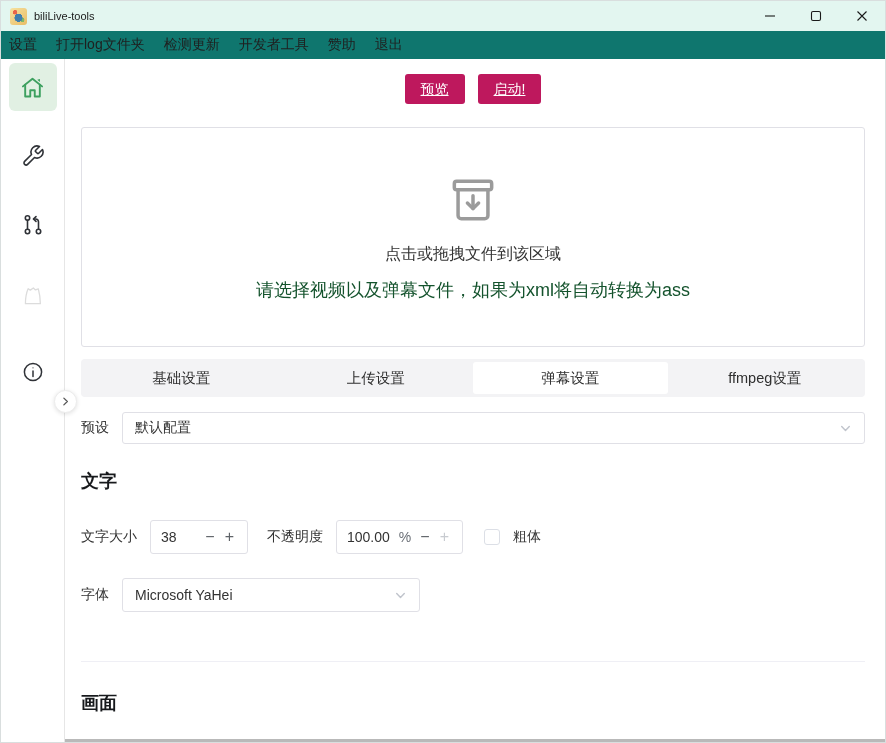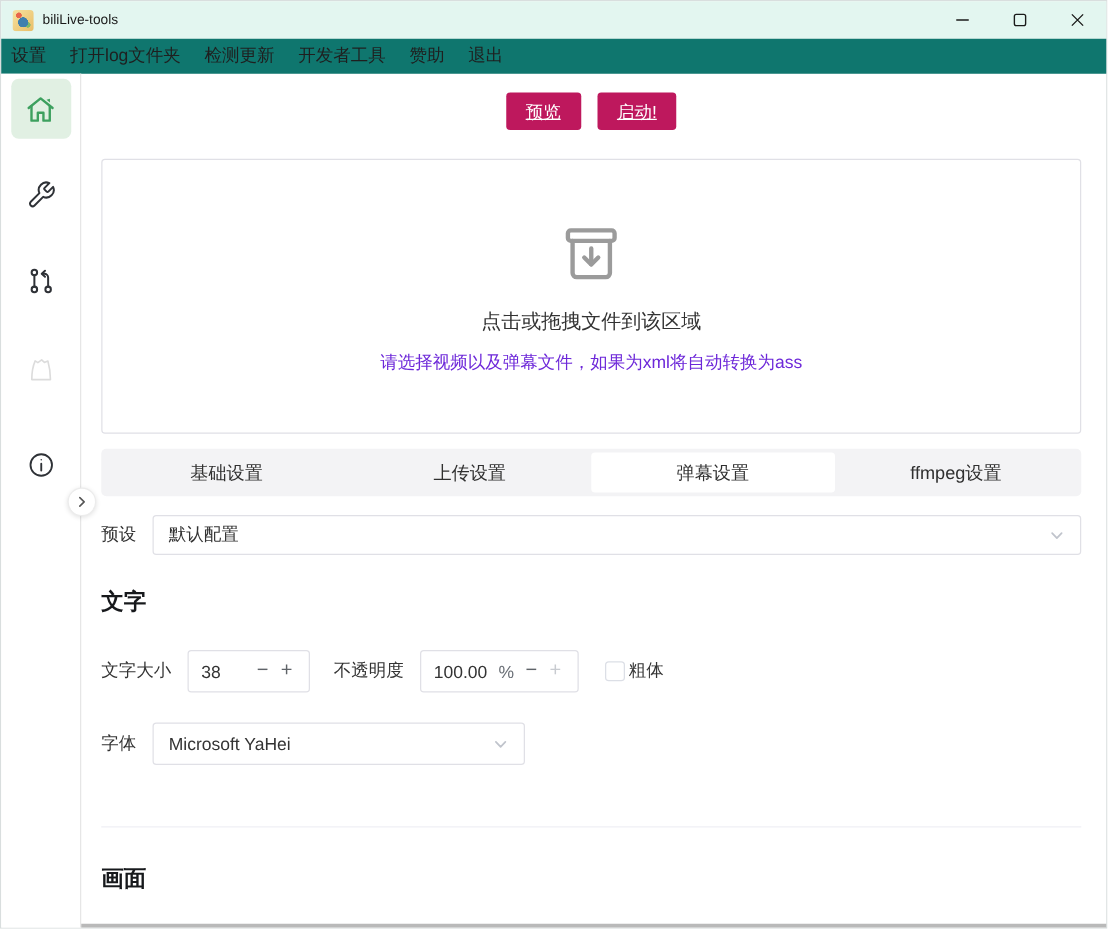--- a/index.html
+++ b/index.html
@@ -42,21 +42,21 @@
 
   .main { flex:1; padding:0 20px 0 16px; position:relative; overflow:hidden; }
 
   .actions { margin-top:15px; display:flex; justify-content:center; gap:13px; }
   .btn-green { background:#be185d; color:#fff; border:none; font-size:14px; line-height:1;
     padding:8px 16px; border-radius:3px; font-family:inherit; cursor:pointer;text-decoration:underline; }
 
   .dropzone { margin-top:23px; height:220px; border:1px solid #e0e0e6; border-radius:3px; background:#fff;
     display:flex; flex-direction:column; align-items:center; justify-content:center; }
   .dz-title { font-size:16px; color:#333; margin-top:16px; }
-  .dz-sub { font-size:14px; color:#6d28d9; margin-top:13px; }
+  .dz-sub { font-size:18px; color:#14532d; margin-top:13px; }
 
   .tabbar { margin-top:12px; height:38px; background:#f3f3f5; border-radius:4px; display:flex; padding:3px; }
   .tab { flex:1; display:flex; align-items:center; justify-content:center; font-size:14.5px; color:#2f2f2f; border-radius:3px; cursor:pointer; }
   .tab.active { background:#fff; }
 
   .row { display:flex; align-items:center; }
   .preset-row { margin-top:15px; gap:13px; }
   .lbl { font-size:14px; color:#333; white-space:nowrap; }
   .select { height:32px; border:1px solid #e0e0e6; border-radius:3px; background:#fff;
     display:flex; align-items:center; padding:0 12px; font-size:14px; color:#333; }
@@ -71,21 +71,21 @@
   .num-box { height:34px; border:1px solid #e0e0e6; border-radius:3px; display:flex; align-items:center; padding:0 10px; background:#fff; }
   .num-box input { border:none; outline:none; font-size:14px; color:#333; width:100%; min-width:0; font-family:inherit; background:transparent; }
   .box-size { width:98px; margin-left:13px;justify-content:space-between; }
   .box-opacity { width:127px; margin-left:13px; }
   .suffix { font-size:14px; color:#6a6f76; margin:0 6px 0 2px; }
   .step { font-size:16px; color:#5f6368; padding:0 3px; cursor:pointer; line-height:1; user-select:none; }
   .step.plus { margin-left:4px; }
   .step.disabled { color:#c8cbd0; }
   .gap-l { margin-left:19px; }
   .checkbox { width:16px; height:16px; border:1px solid #dcdfe6; border-radius:3px; background:#fff; margin-left:21px; cursor:pointer; appearance:none; -webkit-appearance:none; }
-  .cb-label { margin-left:3px; }
+  .cb-label { margin-left:13px; }
 
   .font-row { margin-top:24px; }
   .font-select { width:298px; height:34px; margin-left:13px; }
 
   .divider { margin-top:49px; border-top:1px solid #efeff5; }
 
   .hscrollbar { position:absolute; left:64px; right:0; bottom:0; height:3px; background:#b9b9b9; }
 </style>
 </head>
 <body>

